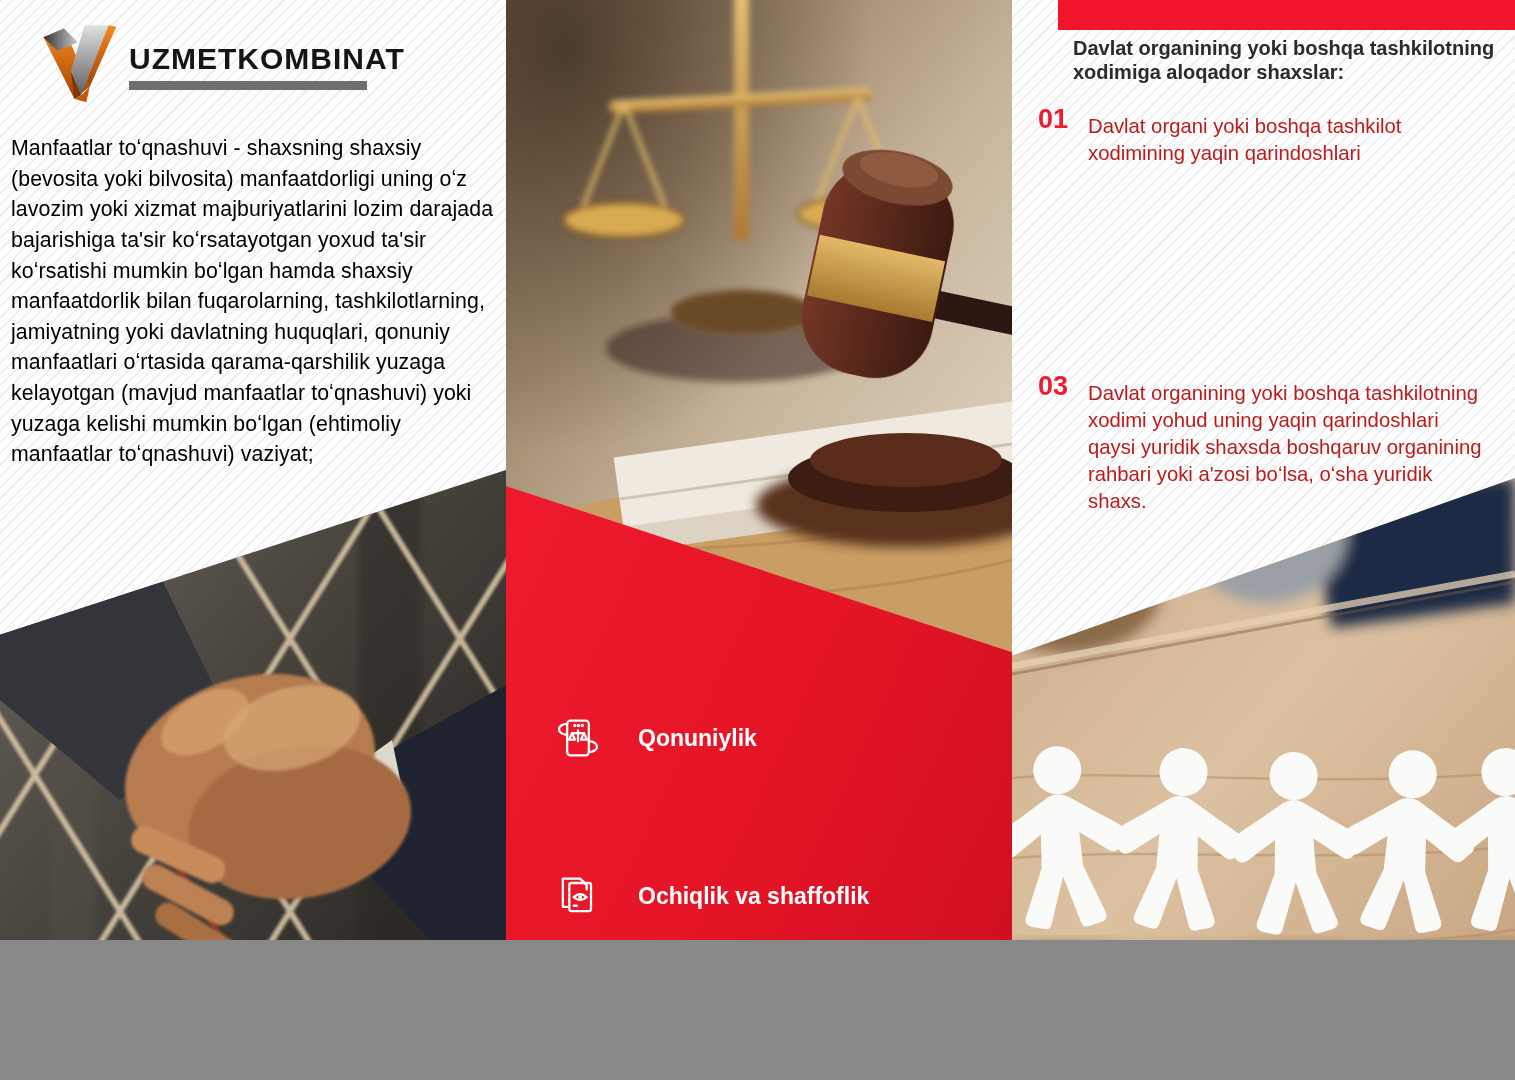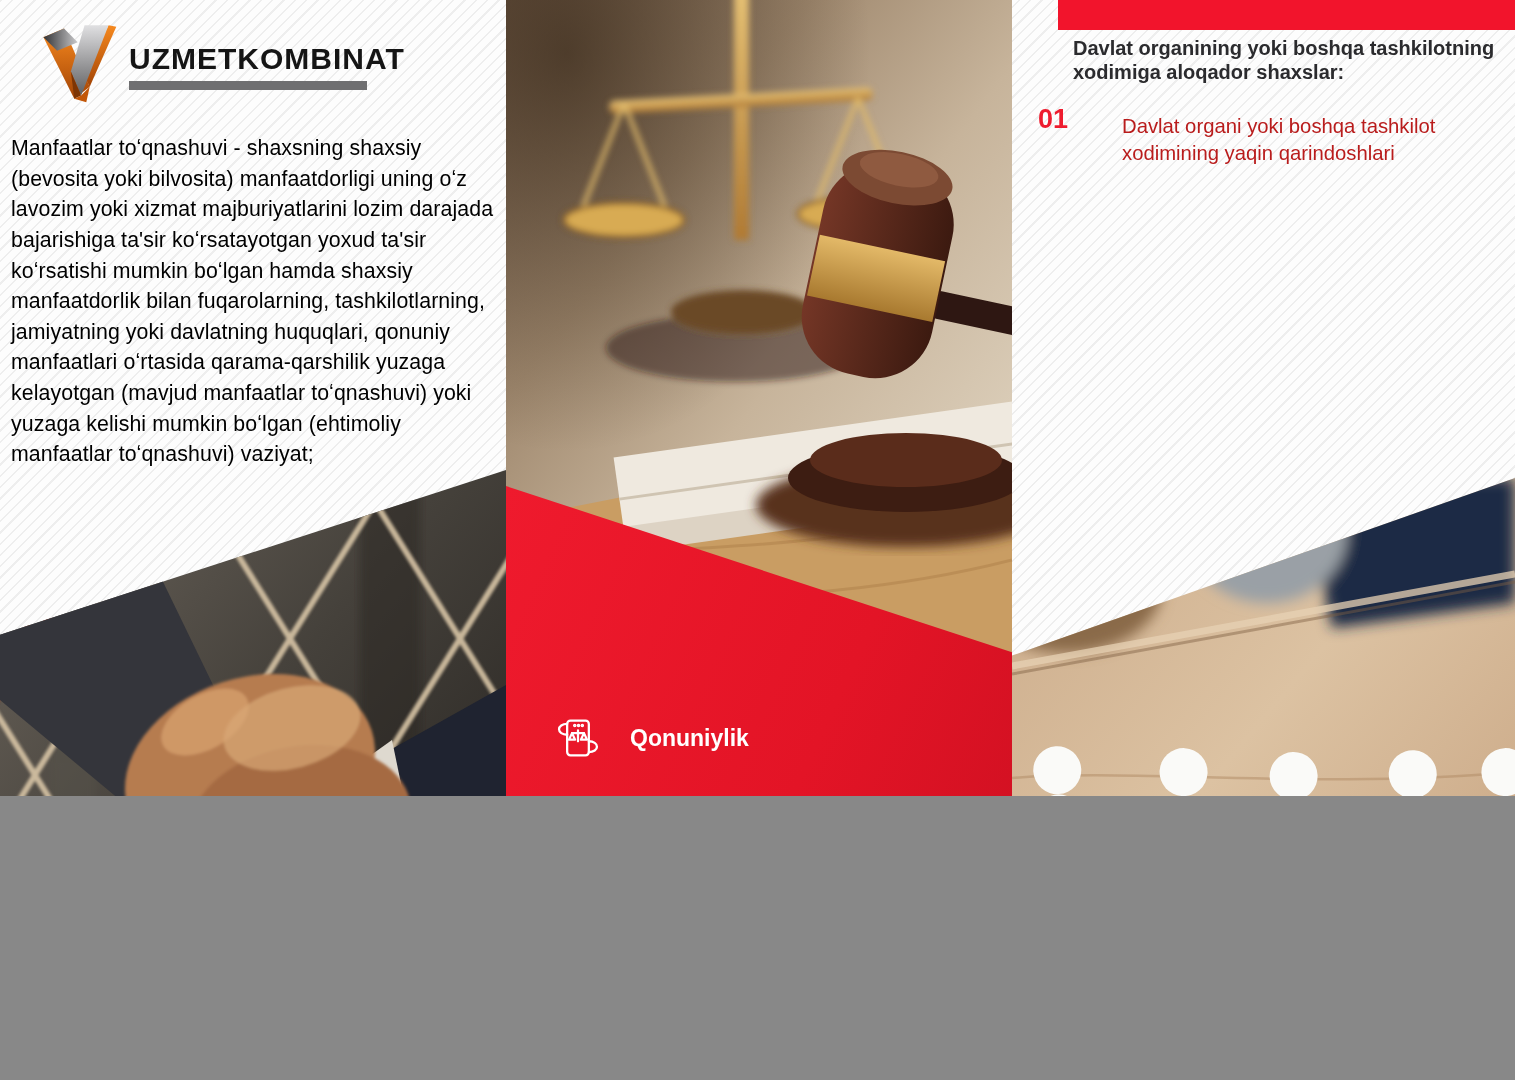--- a/index.html
+++ b/index.html
@@ -1,16 +1,16 @@
 <!DOCTYPE html>
 <html><head>
 <meta charset="utf-8">
 <style>
   html,body{margin:0;padding:0;background:#888;}
-  .canvas{position:relative;width:1515px;height:796px;overflow:hidden;background:#fdfdfd;
+  .canvas{position:relative;width:1515px;height:940px;overflow:hidden;background:#fdfdfd;
           font-family:"Liberation Sans",sans-serif;margin:0 auto;}
   .stripes{position:absolute;inset:0;z-index:0;
     background:repeating-linear-gradient(135deg, rgba(160,160,160,.16) 0 1.6px, rgba(255,255,255,0) 1.6px 8px);}
   
   .logo{position:absolute;left:33px;top:20px;z-index:3;display:flex;align-items:flex-start;}
   .logo svg{display:block;}
   .logo-textwrap{margin-left:10px;margin-top:22px;}
   .logo-name{font-size:30px;font-weight:700;letter-spacing:1px;color:#151515;}
   .logo-bar{width:238px;height:9px;background:#6f6f71;margin-top:5px;}
   .definition{position:absolute;left:11px;top:112px;width:483px;z-index:3;
@@ -22,30 +22,30 @@
     clip-path:polygon(0 27%,100% 0,100% 100%,0 100%);}
   .photo-justice{left:506px;top:0;width:506px;height:665px;}
   .photo-people{left:1012px;top:478px;width:503px;height:602px;
     clip-path:polygon(0 29.5%,100% 0,100% 100%,0 100%);}
   
   .red-panel{position:absolute;left:506px;top:486px;width:506px;height:594px;z-index:2;
     clip-path:polygon(0 0,100% 28%,100% 100%,0 100%);
     background:linear-gradient(115deg,#ef1a2d 0%,#e31426 55%,#cb0f20 100%);}
   .panel-heading{position:absolute;left:52px;top:140px;width:415px;
     font-size:19px;line-height:25px;font-weight:700;color:#ffffff;}
-  .pr-item{position:absolute;left:46px;display:flex;align-items:center;gap:26px;width:430px;}
+  .pr-item{position:absolute;left:46px;display:flex;align-items:center;gap:34px;width:430px;}
   .pr-item .icn{flex:0 0 52px;width:52px;height:52px;}
   .pr-item .icn svg{width:52px;height:52px;display:block;}
   .pr-label{font-size:23px;line-height:26.5px;font-weight:700;color:#ffffff;}
   .pr-1{top:226px}.pr-2{top:296px}.pr-3{top:384px}.pr-4{top:456px}.pr-5{top:526px}
   
   .red-topbar{position:absolute;left:1058px;top:0;width:457px;height:30px;z-index:3;background:#f2142c;}
   .right-heading{position:absolute;left:1073px;top:36px;width:450px;z-index:3;margin:0;
     font-size:20px;line-height:24px;font-weight:700;color:#2b2b2e;}
-  .rp-item{position:absolute;left:1038px;width:460px;z-index:3;display:flex;gap:34px;align-items:flex-start;}
+  .rp-item{position:absolute;left:1038px;width:460px;z-index:3;display:flex;gap:0;align-items:flex-start;}
   .rp-num{flex:0 0 42px;font-size:27px;line-height:28px;font-weight:700;color:#ee1c2f;}
   .rp-text{margin:8px;width:398px;font-size:20.3px;line-height:27px;color:#b91c1c;}
   .rp-1{top:105px}.rp-2{top:183px}.rp-3{top:372px}
 </style>
 </head>
 <body>
 
 <div class="canvas">
   <div class="stripes"></div>
 
@@ -248,20 +248,24 @@
 
   </div>
 
   <div class="red-topbar"></div>
   <h2 class="right-heading">Davlat organining yoki boshqa tashkilotning xodimiga aloqador shaxslar:</h2>
 
   <div class="rp-item rp-1">
     <span class="rp-num">01</span>
     <p class="rp-text">Davlat organi yoki boshqa tashkilot xodimining yaqin qarindoshlari</p>
   </div>
+  <div class="rp-item rp-3">
+    <span class="rp-num">03</span>
+    <p class="rp-text">Davlat organining yoki boshqa tashkilotning xodimi yohud uning yaqin qarindoshlari qaysi yuridik shaxsda boshqaruv organining rahbari yoki a'zosi boʻlsa, oʻsha yuridik shaxs.</p>
+  </div>
 
   <div class="photo photo-people">
     <svg viewBox="0 0 503 602" preserveAspectRatio="none">
       <defs>
         <linearGradient id="wood" x1="0" y1="0" x2="1" y2="1">
           <stop offset="0" stop-color="#cbab8a"></stop>
             <stop offset=".45" stop-color="#dcc2a2"></stop>
             <stop offset="1" stop-color="#c49f7c"></stop>
         </linearGradient>
         <filter id="pb6">

